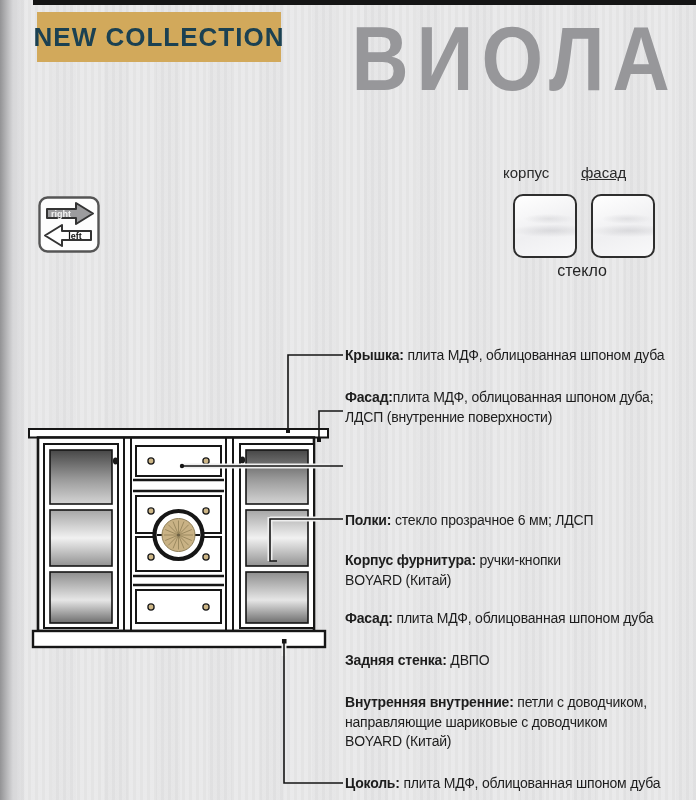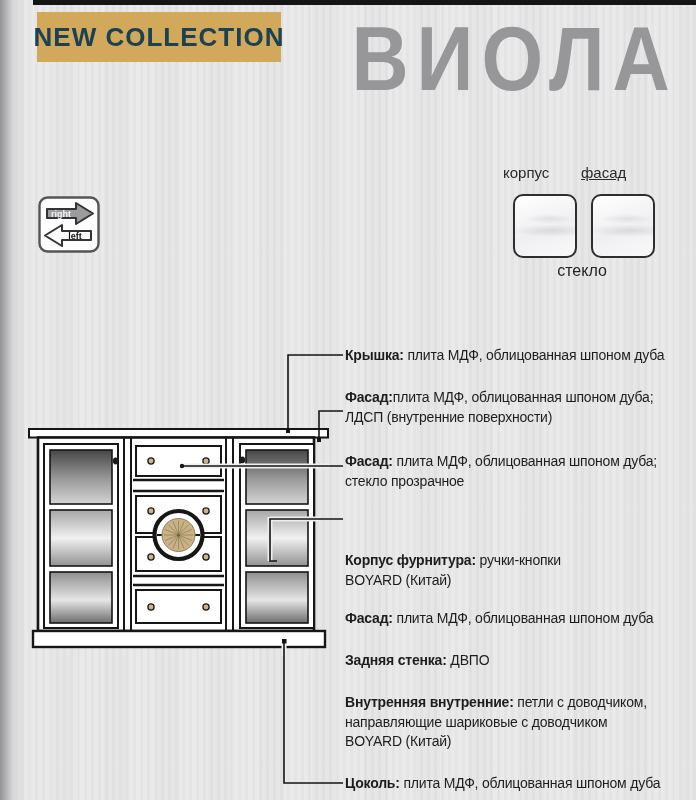--- a/index.html
+++ b/index.html
@@ -195,23 +195,22 @@
     </g>
   </svg>
 
   <div class="spec" style="top:346px">
     <b>Крышка:</b><span class="val"> плита МДФ, облицованная шпоном дуба</span>
   </div>
   <div class="spec" style="top:388px">
     <b>Фасад:</b><span class="val">плита МДФ, облицованная шпоном дуба;
 ЛДСП (внутренние поверхности)</span>
   </div>
-  <div class="spec" style="top:452px">
-    <b>Фасад:</b><span class="val"> плита МДФ, облицованная шпоном дуба;
-стекло прозрачное</span>
+  <div class="spec" style="top:511px">
+    <b>Полки:</b><span class="val"> стекло прозрачное 6 мм; ЛДСП</span>
   </div>
   <div class="spec" style="top:551px">
     <b>Корпус фурнитура:</b><span class="val"> ручки-кнопки
 BOYARD (Китай)</span>
   </div>
   <div class="spec" style="top:609px">
     <b>Фасад:</b><span class="val"> плита МДФ, облицованная шпоном дуба</span>
   </div>
   <div class="spec" style="top:651px">
     <b>Задняя стенка:</b><span class="val"> ДВПО</span>

